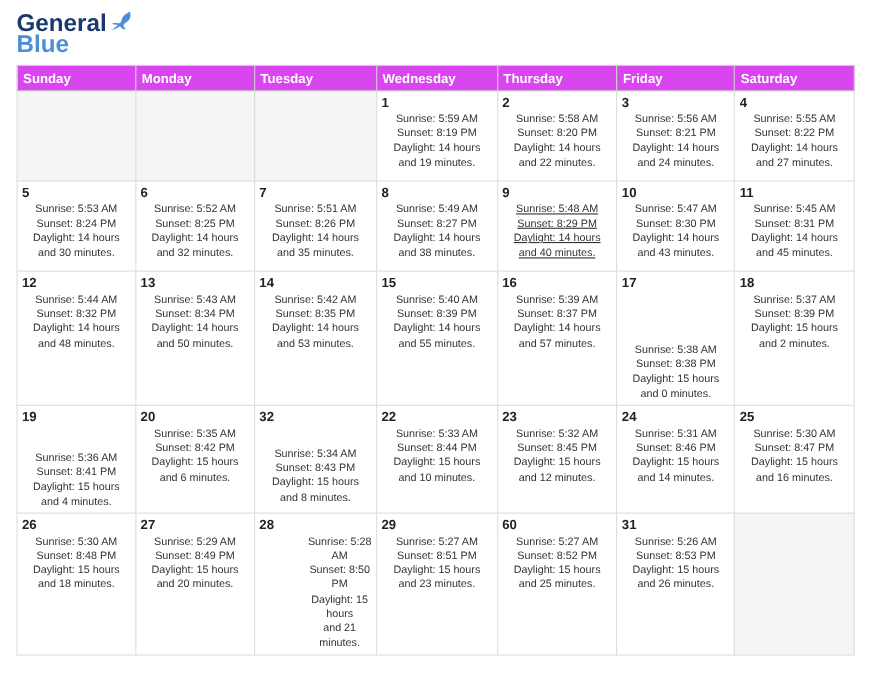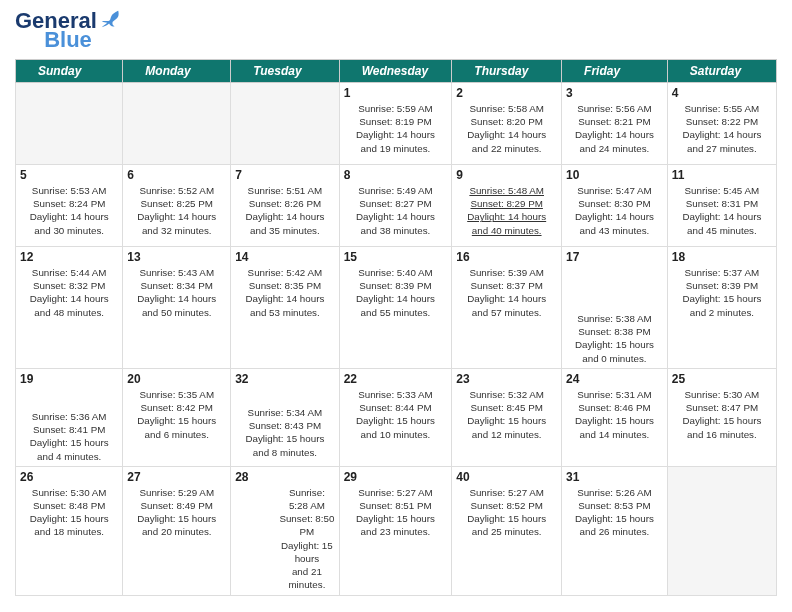--- a/index.html
+++ b/index.html
@@ -35,28 +35,27 @@
     .location {
       font-size: 14px;
       color: #444;
     }
     .calendar {
       width: 100%;
       border-collapse: collapse;
       font-size: 10.5px;
     }
     .calendar th {
-      background: #0f766e;
+      background: #d946ef;
       color: #fff;
-      padding: 4px 22px;
+      padding: 4px 5px;
       text-align: left;
       font-size: 12px;
       font-weight: bold;
       border: 1px solid #ccc;
-      font-style: italic;
     }
     .calendar td {
       vertical-align: top;
       border: 1px solid #ddd;
       padding: 3px 4px;
       width: 113px;
       height: 82px;
       background: #fff;
     }
     .calendar td.empty {
@@ -85,21 +84,21 @@
 <div class="container">
   <div class="header">
     <div class="logo">
       <div>
         <div style="display:flex;align-items:center;">
           <span style="font-size:22px;font-weight:bold;color:#1a3a6e;line-height:1;">General</span>
           <svg width="22" height="22" viewBox="0 0 24 24" style="margin-left:2px;margin-top:-4px;">
             <path d="M21 3 C21 3 16 5 14 8 C12 11 13 13 11 14 C9 15 5 13 3 15 C5 15 7 16 9 16 C7 18 5 19 3 21 C6 20 9 19 11 17 C12 19 14 21 17 20 C15 19 14 17 15 15 C17 13 20 12 21 9 C22 7 21 3 21 3Z" fill="#4a90d9"></path>
           </svg>
         </div>
-        <div style="font-size:22px;font-weight:bold;color:#4a90d9;line-height:1;margin-top:-3px;text-align:center;">Blue</div>
+        <div style="font-size:22px;font-weight:bold;color:#4a90d9;line-height:1;margin-top:-3px;">Blue</div>
       </div>
     </div>
     <div class="title-area">
       <div class="month-title"></div>
       <div class="location"></div>
     </div>
   </div>
 
   <table class="calendar">
     <thead>
@@ -323,21 +322,21 @@
 and 21 minutes.</div>
           </td>
           <td>
             <span class="day-number">29</span>
             <div class="day-info" style="white-space: pre-line;">Sunrise: 5:27 AM
 Sunset: 8:51 PM
 Daylight: 15 hours
 and 23 minutes.</div>
           </td>
           <td>
-            <span class="day-number">40</span>
+            <span class="day-number">60</span>
             <div class="day-info" style="white-space: pre-line;">Sunrise: 5:27 AM
 Sunset: 8:52 PM
 Daylight: 15 hours
 and 25 minutes.</div>
           </td>
           <td>
             <span class="day-number">31</span>
             <div class="day-info" style="white-space: pre-line;">Sunrise: 5:26 AM
 Sunset: 8:53 PM
 Daylight: 15 hours

